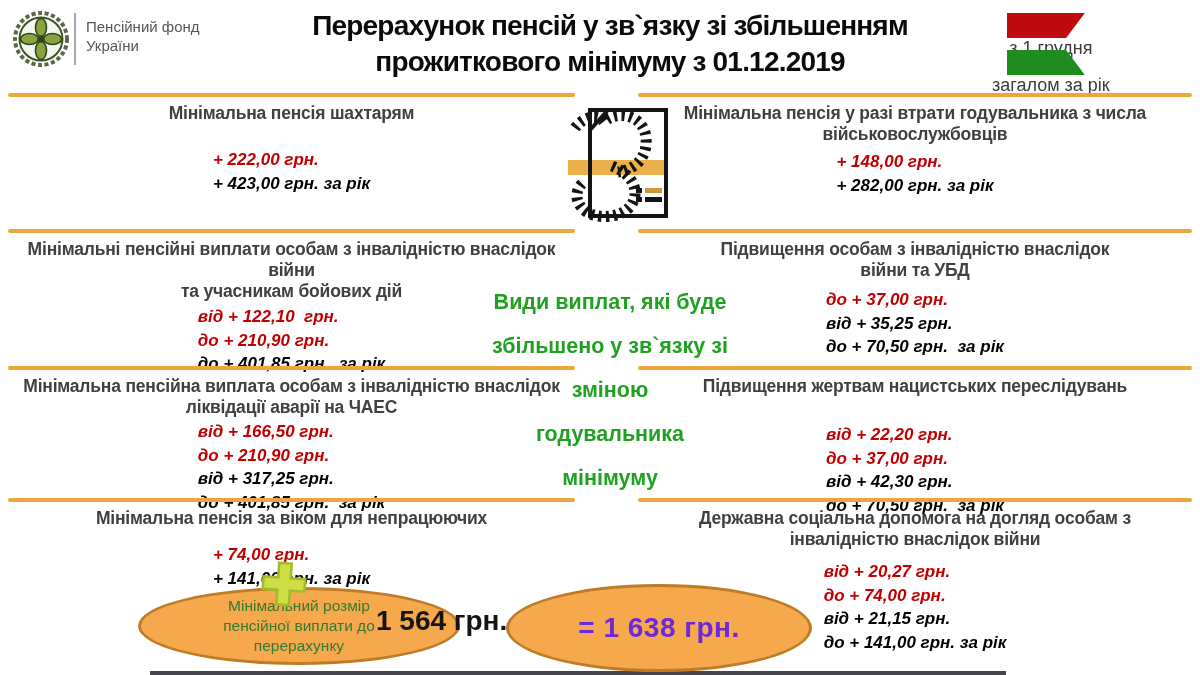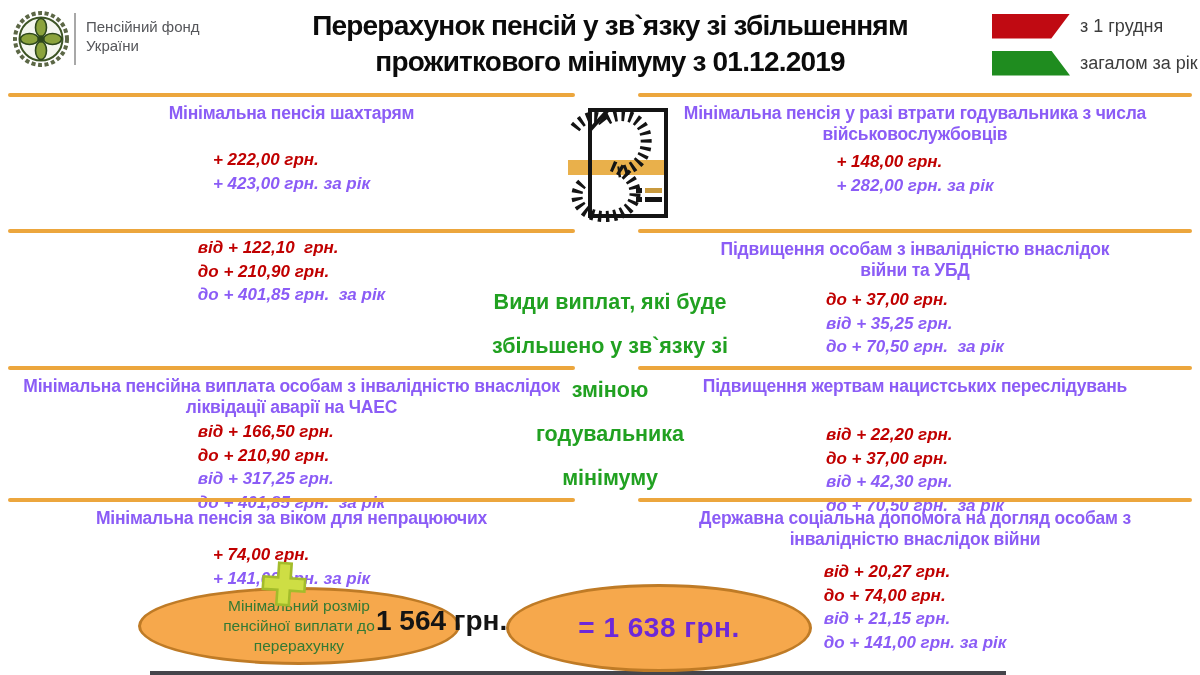--- a/index.html
+++ b/index.html
@@ -10,36 +10,36 @@
   .logo-wrap{position:absolute;left:12px;top:10px;width:60px;height:58px;}
   .org-divider{position:absolute;left:74px;top:13px;width:2px;height:52px;background:#a8a8a8;}
   .org-name{position:absolute;left:86px;top:17px;font-size:15px;line-height:19px;color:#55565a;
             white-space:pre-line;}
   .main-title{position:absolute;left:225px;top:8px;width:770px;text-align:center;
               font-size:28px;line-height:36px;font-weight:800;letter-spacing:-0.8px;
               color:#0b0b0b;white-space:pre-line;}
 
   
   .legend{position:absolute;left:992px;top:13px;}
-  .legend-row{display:flex;align-items:center;height:26px;margin-bottom:11px;}
+  .legend-row{display:flex;align-items:center;height:26px;margin-bottom:11px;flex-direction:column;}
   .swatch{width:78px;height:25px;margin-right:10px;flex:0 0 auto;}
   .swatch-dec{background:#c00a12;clip-path:polygon(0 0,100% 0,76% 100%,0 100%);}
   .swatch-year{background:#1f8c1f;clip-path:polygon(0 0,76% 0,100% 100%,0 100%);}
   .legend-label{font-size:18px;color:#3c3c3c;white-space:nowrap;}
 
   
   .section{position:absolute;}
   .rule{height:4px;background:#eca63d;border-radius:2px;}
   .sec-title{margin-top:6px;font-weight:700;font-size:17.5px;line-height:21px;letter-spacing:-0.2px;
-             color:#8b5cf6;text-align:center;white-space:pre-line;}
+             color:#404040;text-align:center;white-space:pre-line;}
   .values{text-align:center;}
   .values-inner{display:inline-block;text-align:left;font-style:italic;font-weight:700;
                 font-size:17px;line-height:23.5px;white-space:pre;}
   .tone-dec{color:#c00000;}
-  .tone-year{color:#8b5cf6;}
+  .tone-year{color:#000000;}
 
   #s1{left:8px;top:93px;width:567px;}   #s1 .values{margin-top:24px;}
   #s2{left:638px;top:93px;width:554px;} #s2 .values{margin-top:5px;}
   #s3{left:8px;top:229px;width:567px;}  #s3 .values{margin-top:3px;}
   #s4{left:638px;top:229px;width:554px;}#s4 .values{margin-top:7px;}
   #s5{left:8px;top:366px;width:567px;}  #s5 .values{margin-top:2px;}
   #s6{left:638px;top:366px;width:554px;}#s6 .values{margin-top:26px;}
   #s7{left:8px;top:498px;width:567px;}  #s7 .values{margin-top:14px;}
   #s8{left:638px;top:498px;width:554px;}#s8 .values{margin-top:10px;}
 
@@ -121,20 +121,22 @@
 
   <div class="section" id="s2">
     <div class="rule"></div>
     <div class="sec-title">Мінімальна пенсія  у разі втрати годувальника з числа
 військовослужбовців</div>
     <div class="values"><div class="values-inner"><div class="vline tone-dec">+ 148,00 грн.</div><div class="vline tone-year">+ 282,00 грн. за рік</div></div></div>
   </div>
 
   <div class="section" id="s3">
     <div class="rule"></div>
+    <div class="sec-title">Мінімальні пенсійні виплати особам з інвалідністю внаслідок війни
+та учасникам бойових дій</div>
     <div class="values"><div class="values-inner"><div class="vline tone-dec">від + 122,10  грн.</div><div class="vline tone-dec">до + 210,90 грн.</div><div class="vline tone-year">до + 401,85 грн.  за рік</div></div></div>
   </div>
 
   <div class="section" id="s4">
     <div class="rule"></div>
     <div class="sec-title">Підвищення особам з інвалідністю внаслідок
 війни та УБД</div>
     <div class="values"><div class="values-inner"><div class="vline tone-dec">до + 37,00 грн.</div><div class="vline tone-year">від + 35,25 грн.</div><div class="vline tone-year">до + 70,50 грн.  за рік</div></div></div>
   </div>
 

